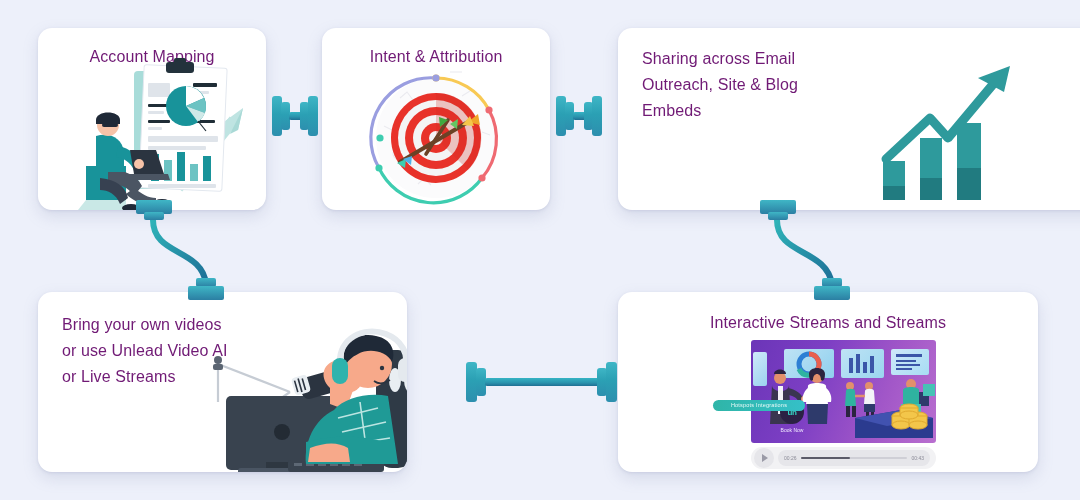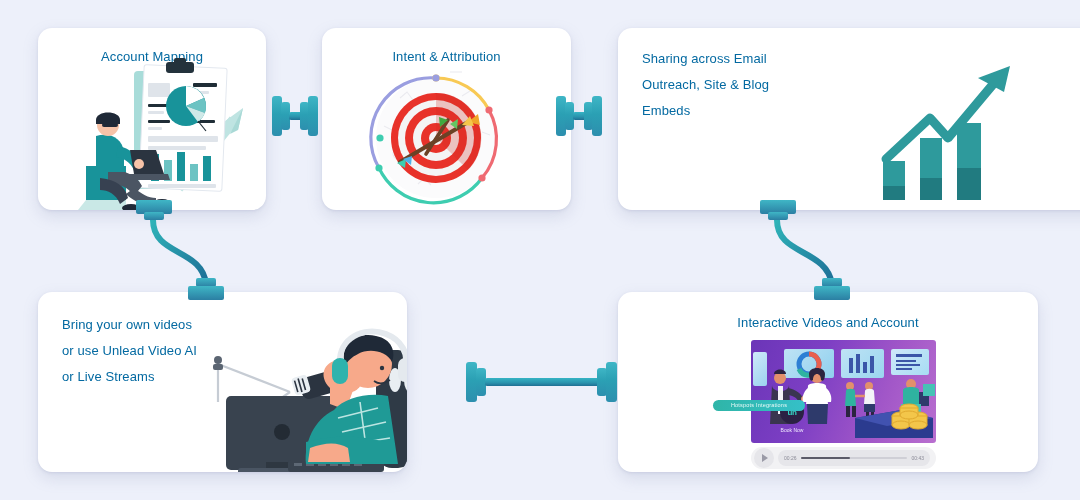--- a/index.html
+++ b/index.html
@@ -16,30 +16,30 @@
   
   .card{
     position:absolute;
     background:#ffffff;
     border-radius:14px;
     box-shadow:0 6px 16px rgba(120,130,170,.20), 0 1px 3px rgba(120,130,170,.18);
     overflow:hidden;
   }
   .card-title{
     position:absolute;
-    font-size:13px;
+    font-size:16px;
     line-height:26px;
-    color:#0369a1;
+    color:#701a75;
     font-weight:400;
     letter-spacing:.1px;
     white-space:pre-line;
   }
 
   #card-account{left:38px;top:28px;width:228px;height:182px;}
-  #card-intent{left:322px;top:28px;width:228px;height:182px;padding-left:21px;}
+  #card-intent{left:322px;top:28px;width:228px;height:182px;}
   #card-sharing{left:618px;top:28px;width:504px;height:182px;}
   #card-byov{left:38px;top:292px;width:369px;height:180px;}
   #card-interactive{left:618px;top:292px;width:420px;height:180px;}
 
   #card-account .card-title{top:16px;left:0;width:100%;text-align:center;}
   #card-intent .card-title{top:16px;left:0;width:100%;text-align:center;}
   #card-sharing .card-title{top:18px;left:24px;width:230px;}
   #card-byov .card-title{top:20px;left:24px;width:260px;}
   #card-interactive .card-title{top:18px;left:0;width:100%;text-align:center;}
 
@@ -319,21 +319,21 @@
         <path d="M302 72 C300 46 326 34 348 42 C364 48 370 62 368 74" stroke="#e4e9ee" stroke-width="6" fill="none"></path>
         <rect x="294" y="66" width="16" height="26" rx="8" fill="#2fb3ad"></rect>
         <rect x="360" y="66" width="14" height="24" rx="7" fill="#e4e9ee"></rect>
         <circle cx="344" cy="76" r="2.2" fill="#2b3440"></circle>
         <path d="M352 88 C346 92 340 92 336 89" stroke="#2b3440" stroke-width="1.6" fill="none"></path>
       </svg>
     </div>
   </div>
 
   <div class="card" id="card-interactive">
-    <div class="card-title">Interactive Videos and Account</div>
+    <div class="card-title">Interactive Streams and Streams</div>
 
     <div class="vid-frame" style="left:133px;top:48px;width:185px;height:103px;">
 
       <div class="vscreen" style="left:33px;top:9px;width:50px;height:29px;background:linear-gradient(135deg,#bfe3f5,#8fd0ee);"></div>
       <svg width="185" height="103" style="position:absolute;left:0;top:0;">
         <g>
           <circle cx="58" cy="24" r="10" fill="none" stroke="#2e7fd4" stroke-width="5"></circle>
           <path d="M58 14 A10 10 0 0 1 66 30" fill="none" stroke="#e8604f" stroke-width="5"></path>
           <path d="M66 30 A10 10 0 0 1 48 29" fill="none" stroke="#2fb3a0" stroke-width="5"></path>
         </g>

